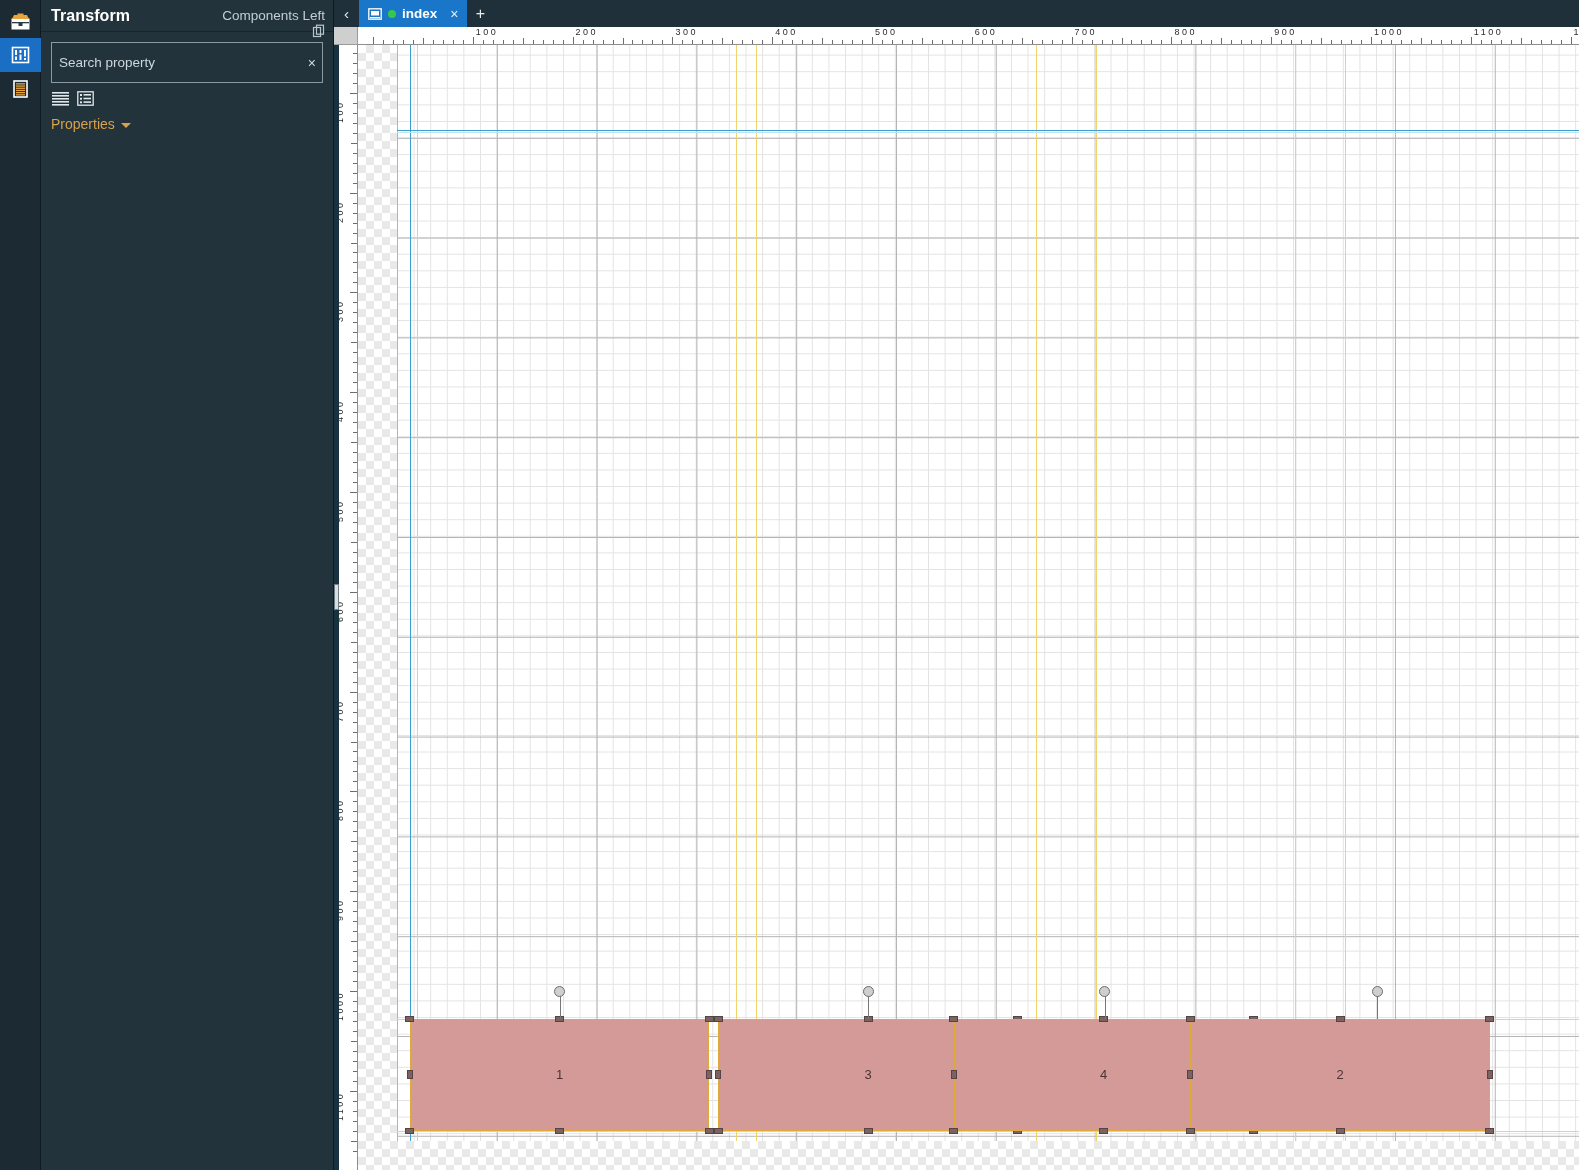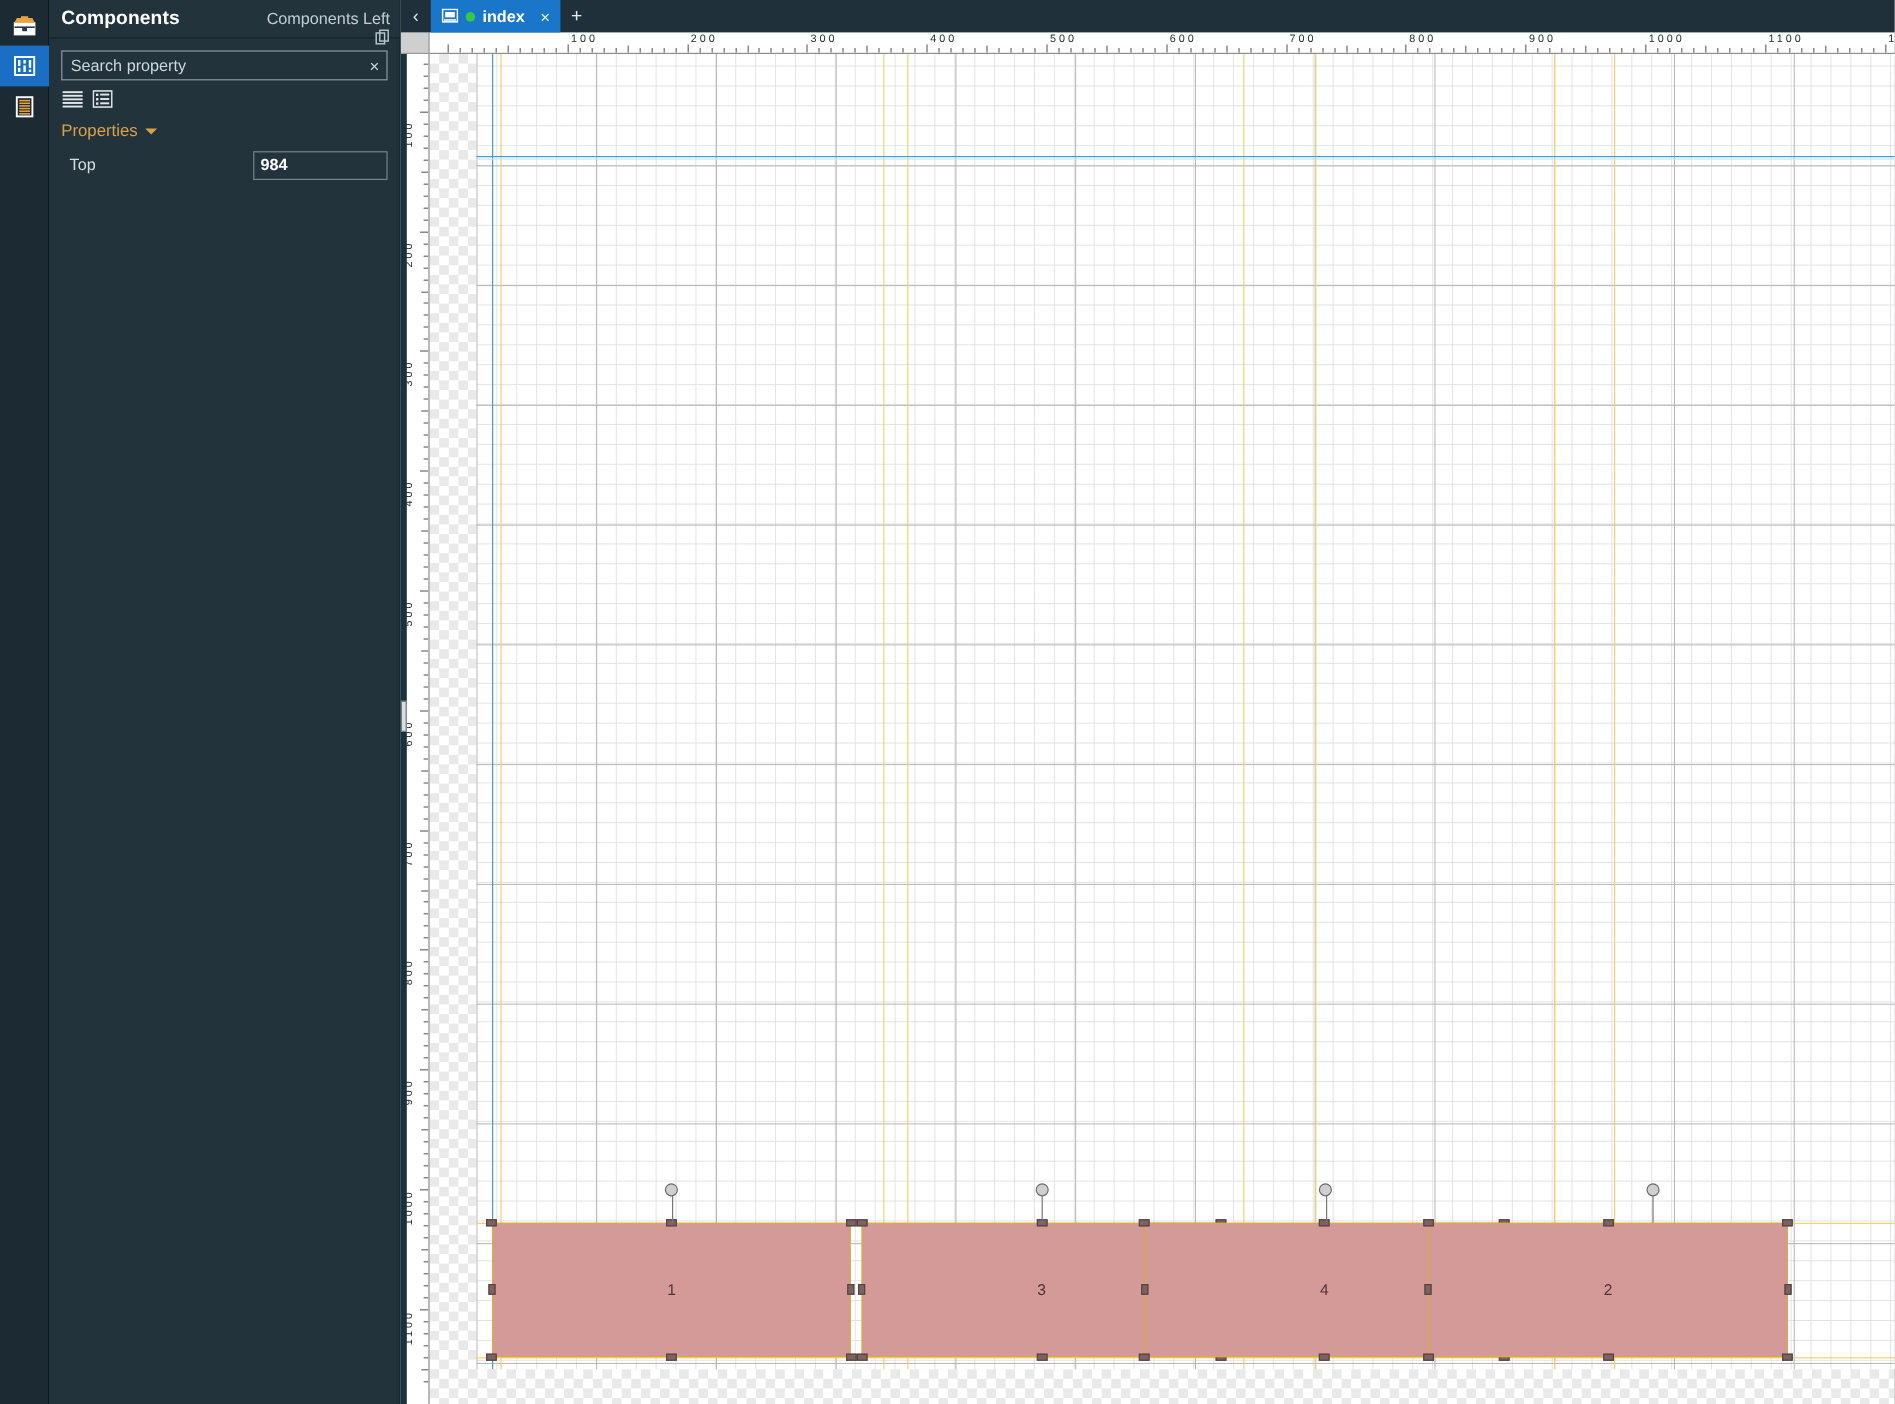--- a/index.html
+++ b/index.html
@@ -56,21 +56,21 @@
   }
   .props-divider {
     height: 1px; background: #16242c; width: 100%;
   }
   .props-body { padding: 10px 10px 0 10px; }
 
   .search-row {
     display: flex; align-items: center;
     border: 1px solid #8b9aa3;
     background: #22333c;
-    height: 25px;
+    height: 41px;
     padding: 0 6px 0 7px;
   }
   .search-row input {
     flex: 1; background: transparent; border: none; outline: none;
     color: #d6dfe4; font-size: 13.5px;
     font-family: "Liberation Sans", sans-serif;
   }
   .search-row input::placeholder { color: #cdd7dc; opacity: 1; }
   .search-clear {
     color: #cfd8dd; font-size: 14px; line-height: 1; cursor: pointer;
@@ -297,21 +297,21 @@
           <rect x="6" y="10.8" width="9" height="1.3"></rect>
           <rect x="6" y="13" width="9" height="1.3"></rect>
           <rect x="6" y="15.2" width="9" height="1.3"></rect>
         </g>
       </svg>
     </div>
   </div>
 
   <div class="props">
     <div class="props-header">
-      <span class="props-title">Components</span>
+      <span class="props-title">Transform</span>
       <span class="props-group">Components Left</span>
       <span class="copy-icon">
         <svg width="14" height="14" viewBox="0 0 14 14">
           <rect x="1.5" y="3.5" width="7" height="9" fill="none" stroke="#b9c5cc" stroke-width="1.2"></rect>
           <rect x="4.5" y="1.2" width="7" height="9" fill="none" stroke="#b9c5cc" stroke-width="1.2"></rect>
         </svg>
       </span>
     </div>
     <div class="props-divider"></div>
 
@@ -346,24 +346,20 @@
             </g>
           </svg>
         </span>
       </div>
 
       <div class="section-label">
         <span>Properties</span>
         <span class="caret-down"></span>
       </div>
 
-      <div class="prop-row">
-        <span class="prop-name">Top</span>
-        <input class="prop-input" type="text" value="984" style="">
-      </div>
     </div>
   </div>
 
   <div class="editor">
 
     <div class="tabbar">
       <div class="tab-back">‹</div>
       <div class="tab">
         <span class="tab-doc-icon">
           <svg width="14" height="13" viewBox="0 0 14 13">

